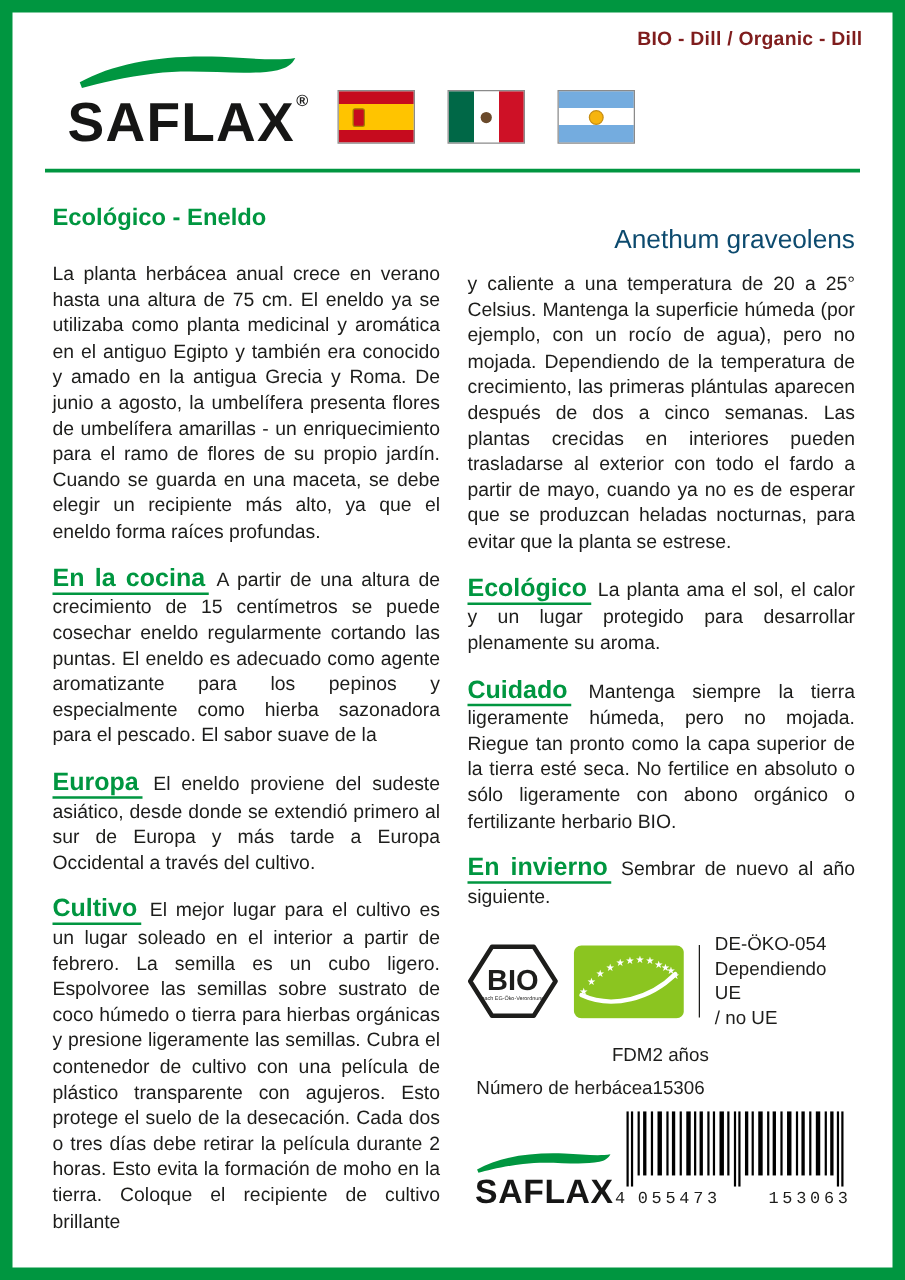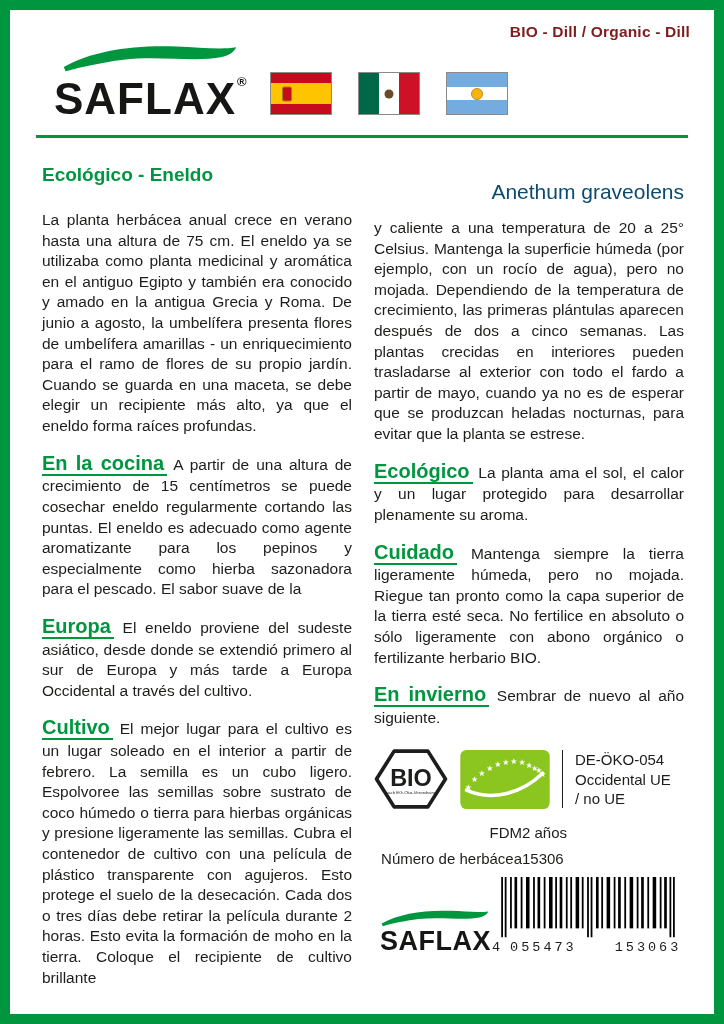--- a/index.html
+++ b/index.html
@@ -151,21 +151,21 @@
               <text x="83" y="23">★</text>
                 <text x="88" y="26">★</text>
                 <text x="92" y="30">★</text>
             </g>
           </svg>
 
           <div class="vdivider"></div>
 
           <div class="cert-text">
             <div>DE-ÖKO-054</div>
-            <div>Occidental UE</div>
+            <div>Dependiendo UE</div>
             <div>/ no UE</div>
           </div>
         </div>
 
         <div class="info-rows">
           <div class="info-row">
             <span class="lbl">FDM</span>
             <span class="val">2 años</span>
           </div>
           <div class="info-row">

